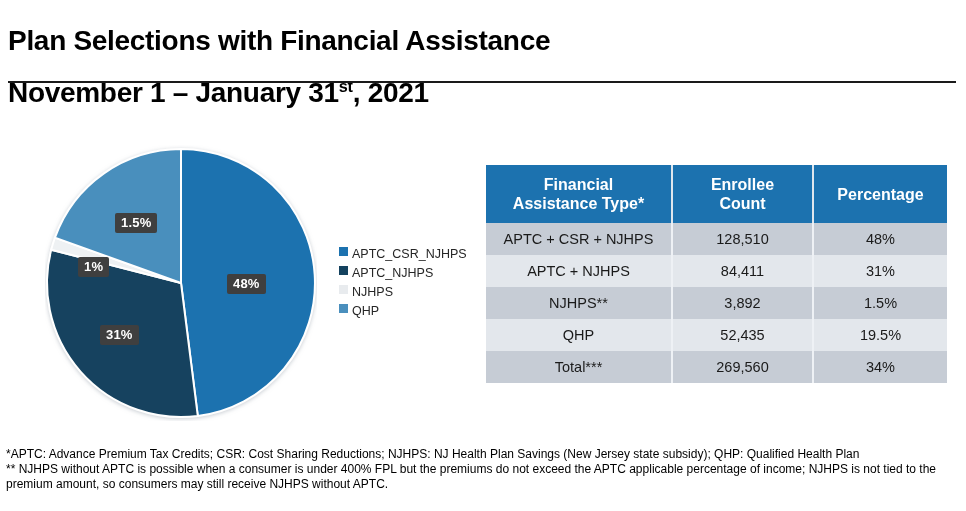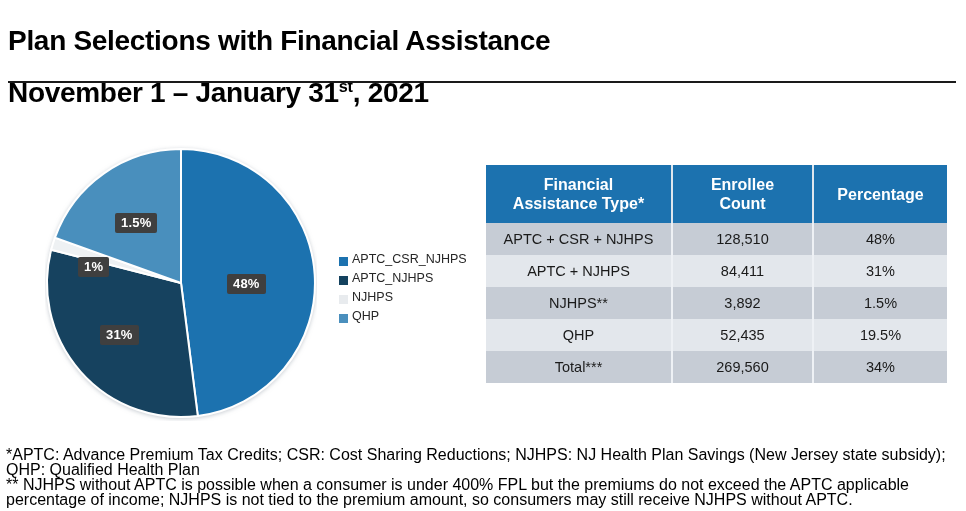--- a/index.html
+++ b/index.html
@@ -74,21 +74,21 @@
 
   
   #legend {
     position: absolute;
     left: 339px;
     top: 247px;
     width: 140px;
   }
   .legend-item {
     display: flex;
-    align-items: flex-end;
+    align-items: flex-start;
     height: 19px;
   }
   .legend-swatch {
     width: 9px;
     height: 9px;
     margin-right: 4px;
     flex: 0 0 auto;
   }
   .legend-text {
     font-size: 12.5px;
@@ -138,21 +138,21 @@
   #data-table tbody tr.even td { background: #e3e7ec; }
 
   
   #footnotes {
     position: absolute;
     left: 6px;
     top: 447px;
     width: 952px;
   }
   .footnote {
-    font-size: 16px;
+    font-size: 12px;
     line-height: 15px;
     color: #000000;
   }
 </style>
 </head>
 <body>
 
 <div id="title-block">
   <div class="title-line">Plan Selections with Financial Assistance</div>
   <div class="title-line"><span>November 1 – January 31</span><sup>st</sup><span>, 2021</span></div>

